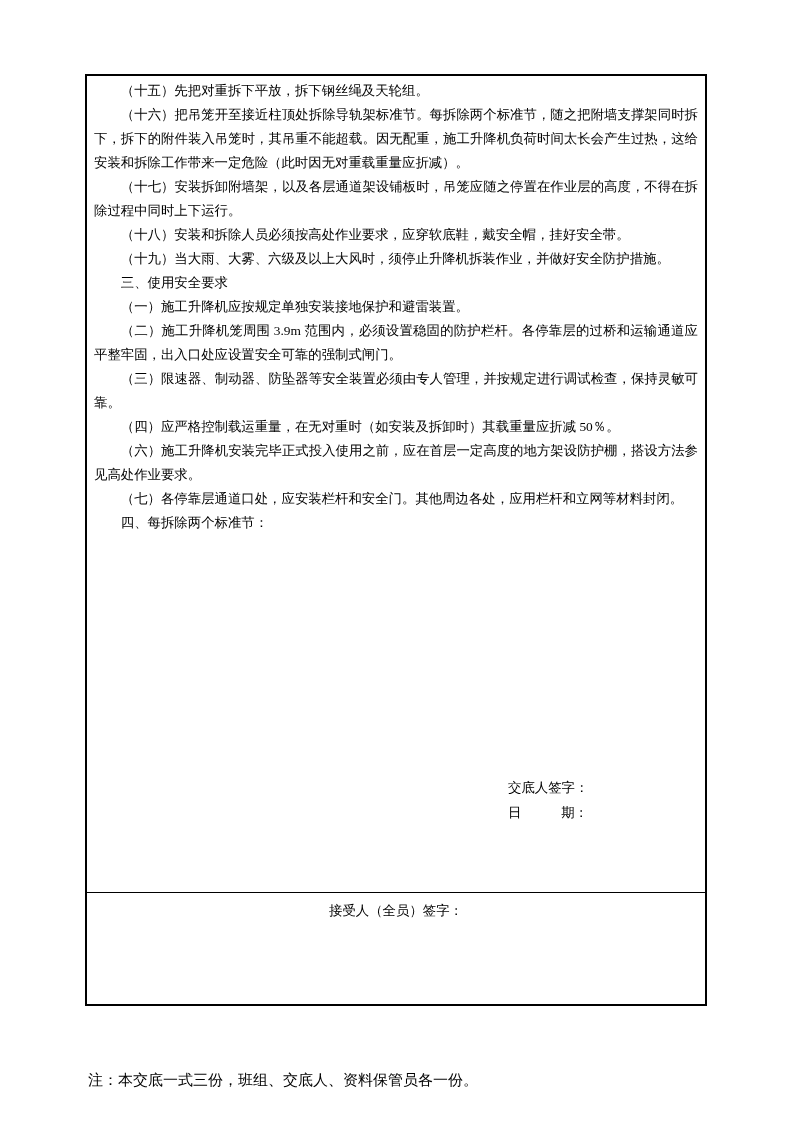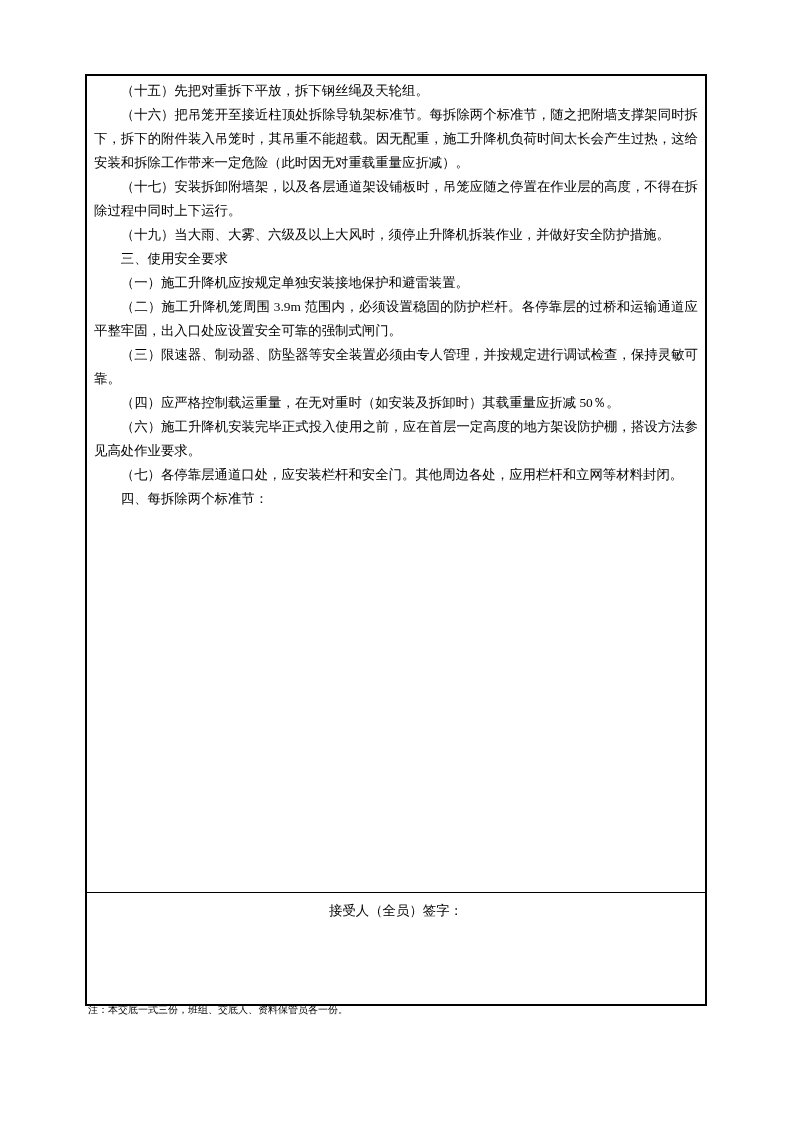--- a/index.html
+++ b/index.html
@@ -52,46 +52,54 @@
     box-sizing: border-box;
     height: 111px;
     padding: 6px 7px;
     font-size: 13.4px;
     line-height: 24px;
     text-align: center;
   }
   .footnote {
     position: absolute;
     left: 88px;
-    top: 998px;
-    font-size: 10px;
+    top: 1068px;
+    font-size: 15px;
     line-height: 24px;
   }
 </style>
 </head>
 <body>
 
 <div class="page">
 
   <div class="doc-table">
 
     <div class="cell-main">
       <p>（十五）先把对重拆下平放，拆下钢丝绳及天轮组。</p>
       <p>（十六）把吊笼开至接近柱顶处拆除导轨架标准节。每拆除两个标准节，随之把附墙支撑架同时拆下，拆下的附件装入吊笼时，其吊重不能超载。因无配重，施工升降机负荷时间太长会产生过热，这给安装和拆除工作带来一定危险（此时因无对重载重量应折减）。</p>
       <p>（十七）安装拆卸附墙架，以及各层通道架设铺板时，吊笼应随之停置在作业层的高度，不得在拆除过程中同时上下运行。</p>
+      <p>（十八）安装和拆除人员必须按高处作业要求，应穿软底鞋，戴安全帽，挂好安全带。</p>
       <p>（十九）当大雨、大雾、六级及以上大风时，须停止升降机拆装作业，并做好安全防护措施。</p>
       <p>三、使用安全要求</p>
       <p>（一）施工升降机应按规定单独安装接地保护和避雷装置。</p>
       <p>（二）施工升降机笼周围 3.9m 范围内，必须设置稳固的防护栏杆。各停靠层的过桥和运输通道应平整牢固，出入口处应设置安全可靠的强制式闸门。</p>
       <p>（三）限速器、制动器、防坠器等安全装置必须由专人管理，并按规定进行调试检查，保持灵敏可靠。</p>
       <p>（四）应严格控制载运重量，在无对重时（如安装及拆卸时）其载重量应折减 50％。</p>
       <p>（六）施工升降机安装完毕正式投入使用之前，应在首层一定高度的地方架设防护棚，搭设方法参见高处作业要求。</p>
       <p>（七）各停靠层通道口处，应安装栏杆和安全门。其他周边各处，应用栏杆和立网等材料封闭。</p>
       <p>四、每拆除两个标准节：</p>
 
+      <div class="sig-block">
+        <div class="sig-line">交底人签字：</div>
+        <div class="sig-line sig-date">
+          <span>日</span>
+          <span>期：</span>
+        </div>
+      </div>
     </div>
 
     <div class="cell-receiver">
       <span>接受人（全员）签字：</span>
     </div>
 
   </div>
 
   <div class="footnote">注：本交底一式三份，班组、交底人、资料保管员各一份。</div>
 

